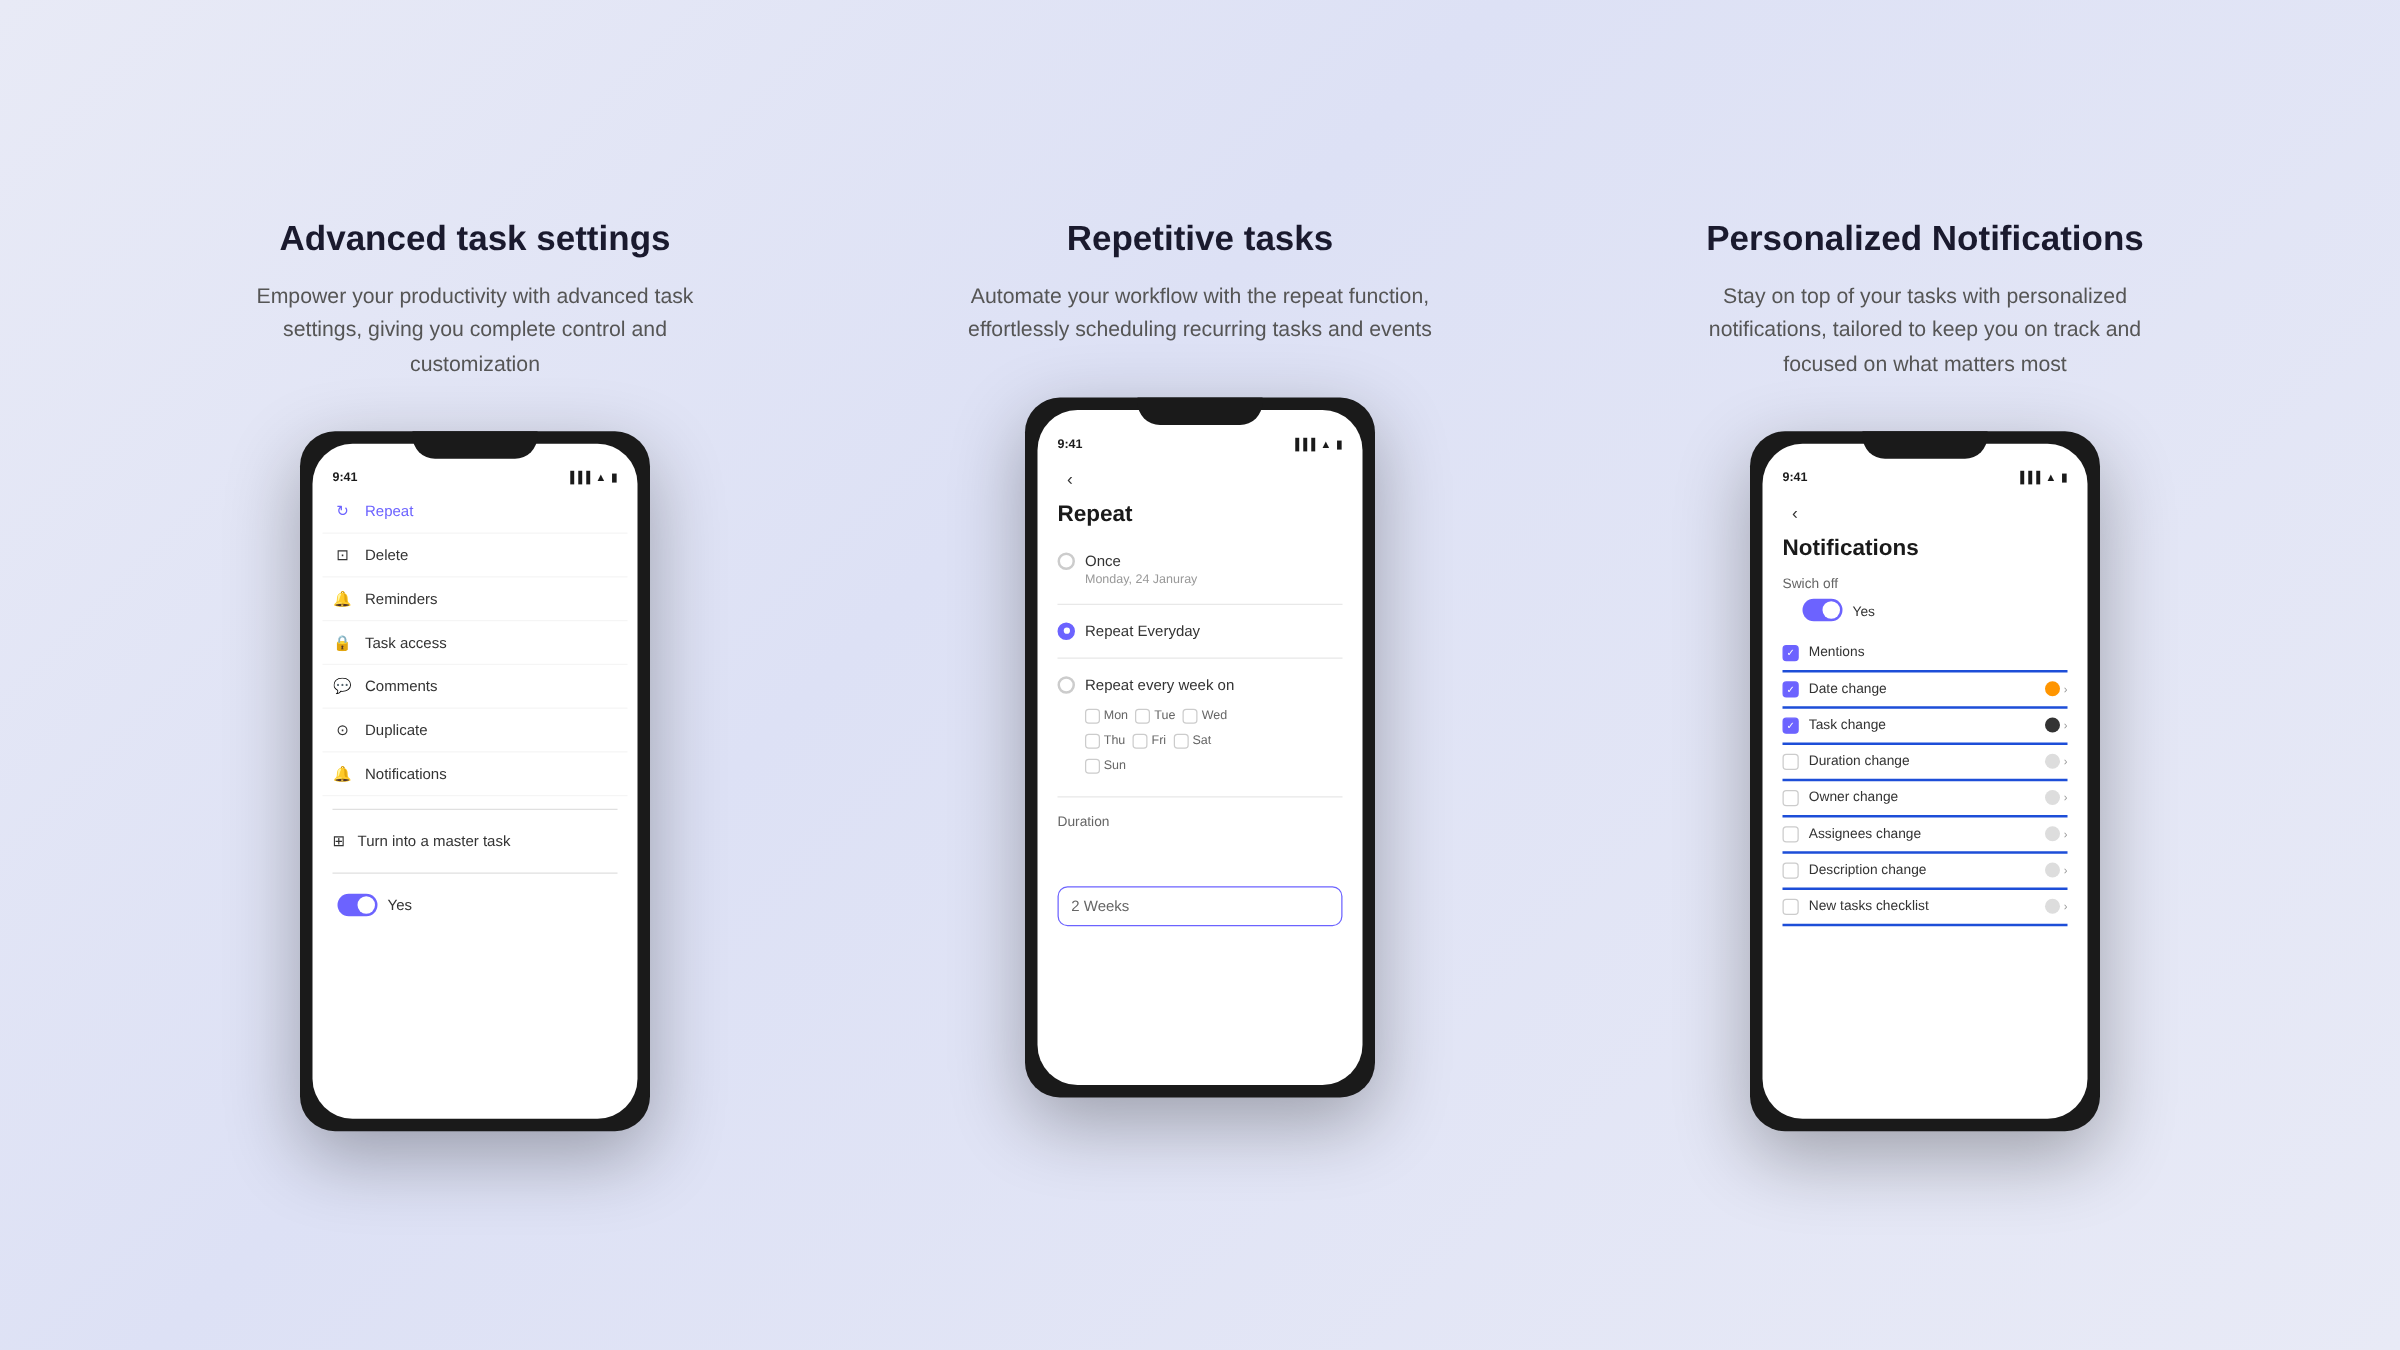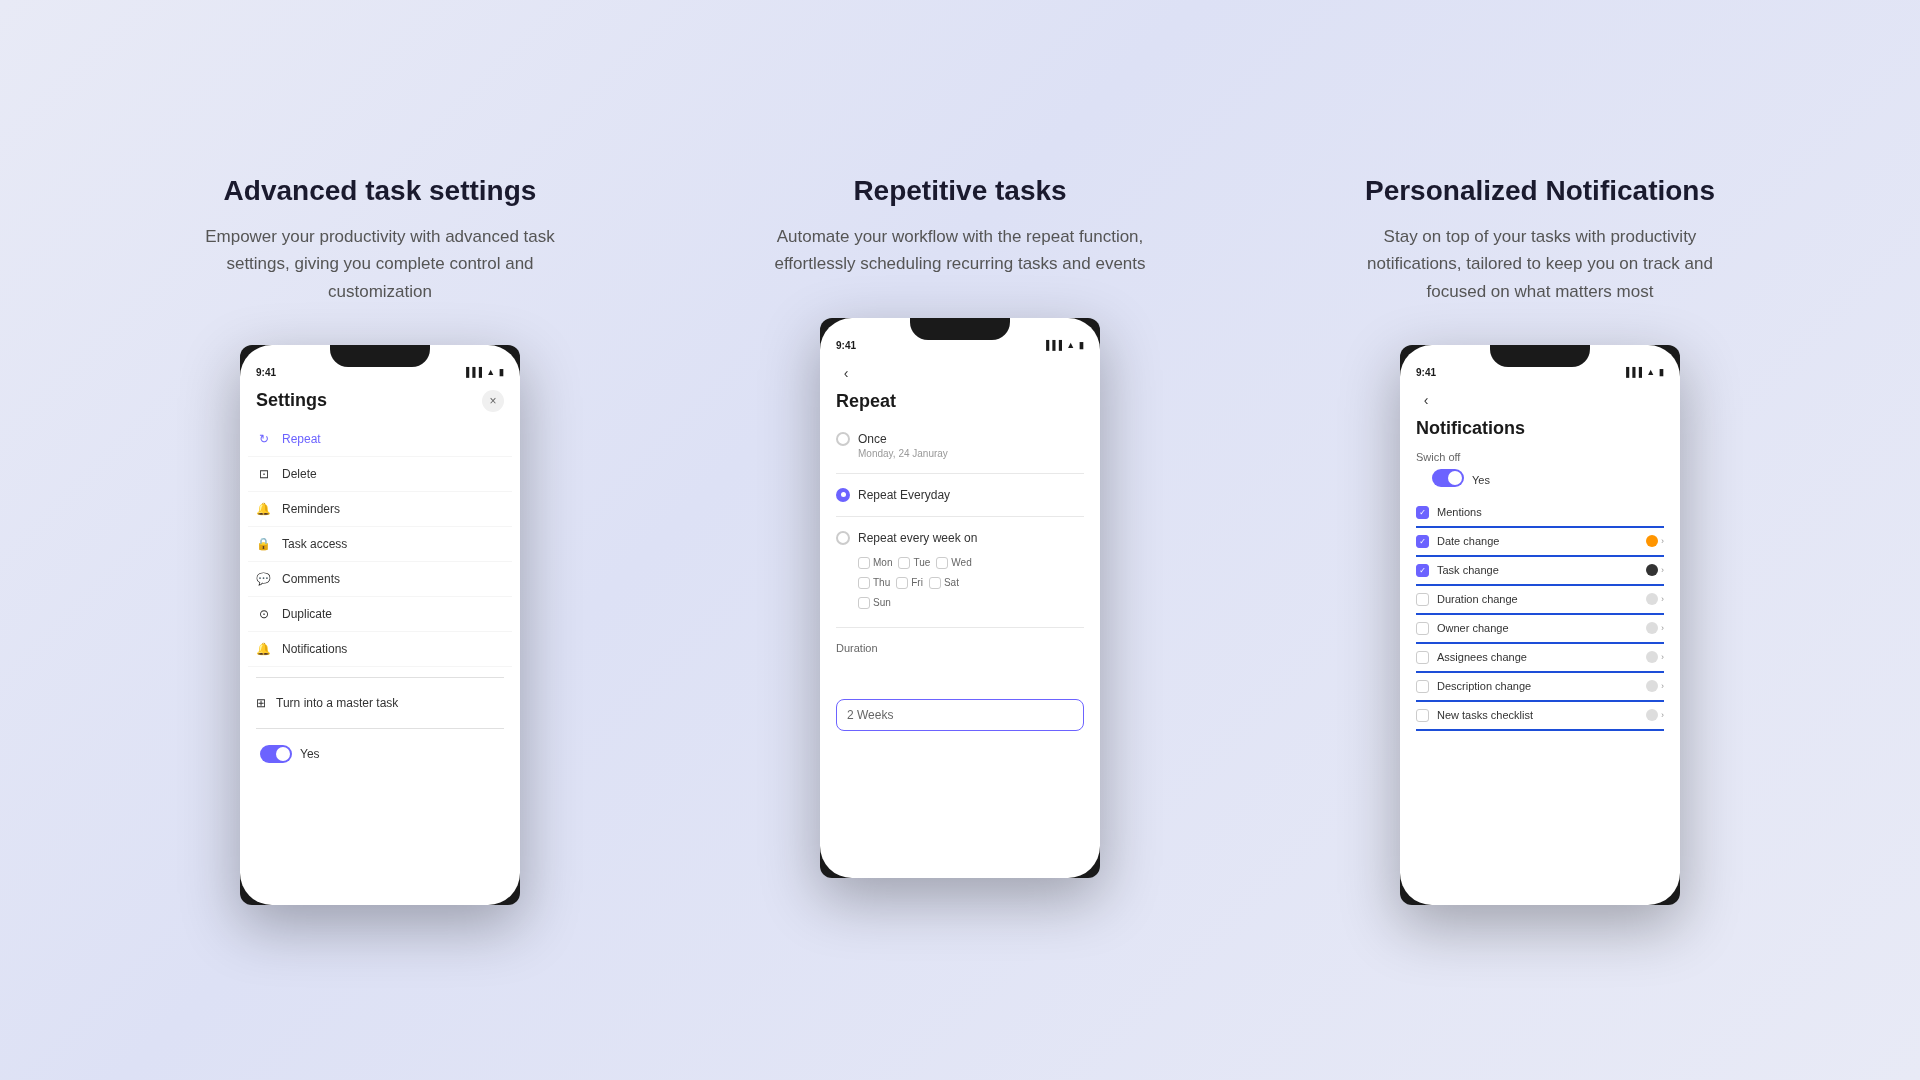--- a/index.html
+++ b/index.html
@@ -41,21 +41,22 @@
       text-align: center;
       line-height: 1.6;
       margin-bottom: 40px;
       max-width: 380px;
     }
     
     .phone {
       width: 280px;
       height: 560px;
       background: #1a1a1a;
-      border-radius: 12px;
+      border-radius: 28px;
+      padding: 10px;
       position: relative;
       box-shadow: 0 20px 60px rgba(0,0,0,0.3);
     }
     .phone-inner {
       width: 100%;
       height: 100%;
       background: #fff;
       border-radius: 32px;
       overflow: hidden;
       position: relative;
@@ -380,26 +381,20 @@
     <p class="col-desc">Empower your productivity with advanced task settings, giving you complete control and customization</p>
     <div class="phone">
       <div class="phone-notch"></div>
       <div class="phone-inner">
         <div class="status-bar">
           <span>9:41</span>
           <div class="status-icons">
             <span class="signal-bars">▐▐▐</span>
             <span class="wifi-icon">▲</span>
             <span class="battery">▮</span>
-          </div>
-        </div>
-        <div class="settings-header">
-          <span class="settings-title">Settings</span>
-          <div class="close-btn">
-            <span>×</span>
           </div>
         </div>
         <div class="settings-list">
           <div class="settings-item active">
             <div class="settings-icon">↻</div>
             <span>Repeat</span>
           </div>
           <div class="settings-item">
             <div class="settings-icon">⊡</div>
             <span>Delete</span>
@@ -524,21 +519,21 @@
         <div class="duration-section">
           <div class="duration-label">Duration</div>
           <input class="duration-input" type="text" value="2 Weeks" readonly="" style="outline: none; color: rgb(102, 102, 102); margin-top: 39px;">
         </div>
       </div>
     </div>
   </div>
 
   <div class="column">
     <h2 class="col-title">Personalized Notifications</h2>
-    <p class="col-desc">Stay on top of your tasks with productivity notifications, tailored to keep you on track and focused on what matters most</p>
+    <p class="col-desc">Stay on top of your tasks with personalized notifications, tailored to keep you on track and focused on what matters most</p>
     <div class="phone">
       <div class="phone-notch"></div>
       <div class="phone-inner">
         <div class="status-bar">
           <span>9:41</span>
           <div class="status-icons">
             <span class="signal-bars">▐▐▐</span>
             <span class="wifi-icon">▲</span>
             <span class="battery">▮</span>
           </div>

